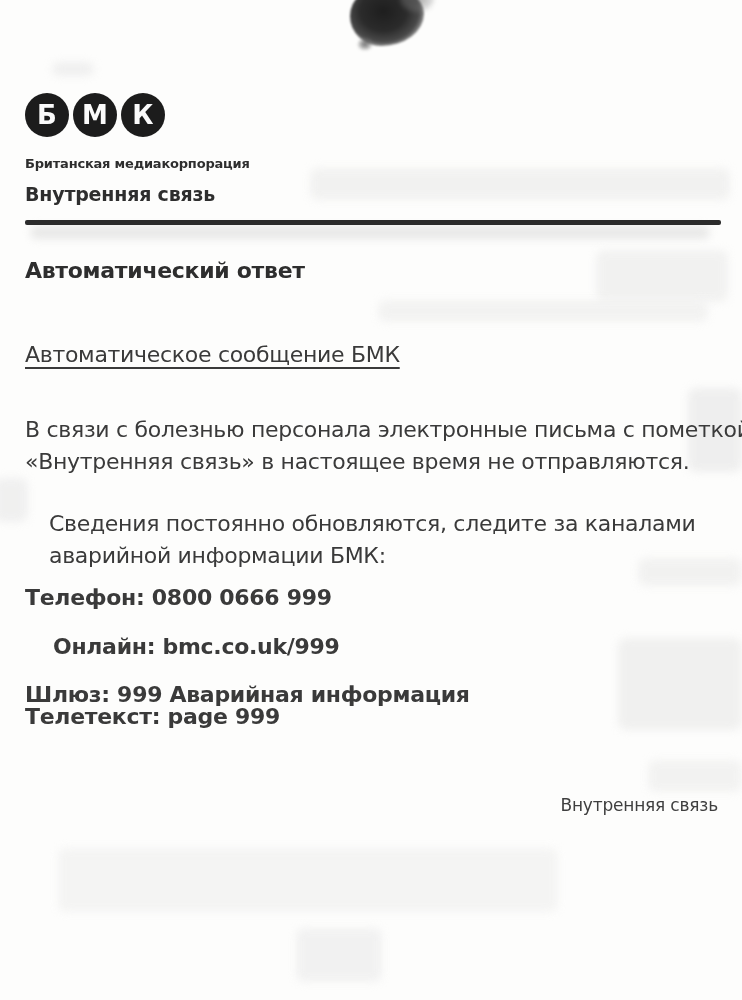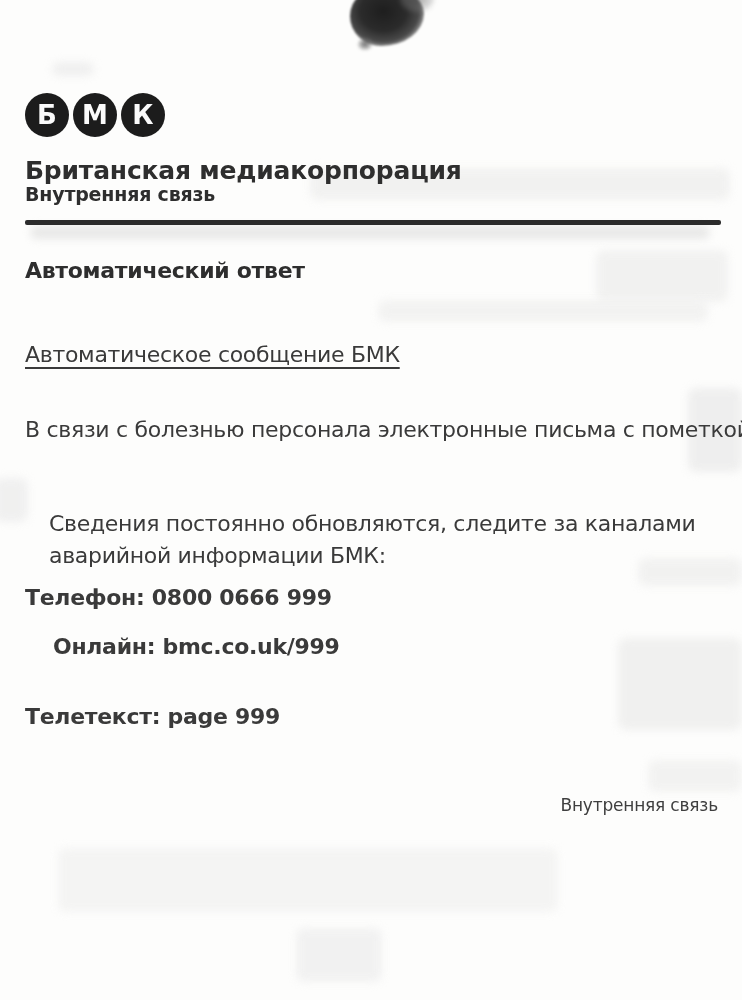--- a/index.html
+++ b/index.html
@@ -89,21 +89,21 @@
     align-items: center;
     justify-content: center;
     font-weight: 700;
     font-size: 26px;
     line-height: 1;
   }
   .org-name {
     position: absolute;
     left: 25px;
     top: 156px;
-    font-size: 25px;
+    font-size: 13px;
     font-weight: 700;
     color: #2e2e2e;
     letter-spacing: -0.2px;
   }
   .org-division {
     position: absolute;
     left: 25px;
     top: 183px;
     font-size: 19px;
     font-weight: 700;
@@ -203,26 +203,28 @@
   <div class="org-name">Британская медиакорпорация</div>
   <div class="org-division">Внутренняя связь</div>
   <div class="rule"></div>
 
   <div class="doc-title">Автоматический ответ</div>
 
   <div class="msg-heading">Автоматическое сообщение БМК</div>
 
   <p class="para p1">
     <span>В связи с болезнью персонала электронные письма с пометкой</span><br>
+    <span>«Внутренняя связь» в настоящее время не отправляются.</span>
   </p>
 
   <p class="para p2">
     <span>Сведения постоянно обновляются, следите за каналами</span><br>
     <span>аварийной информации БМК:</span>
   </p>
 
   <p class="contact c1">Телефон: 0800 0666 999</p>
   <p class="contact c2">Онлайн: bmc.co.uk/999</p>
+  <p class="contact c3">Шлюз: 999 Аварийная информация</p>
   <p class="contact c4">Телетекст: page 999</p>
 
   <div class="signature">Внутренняя связь</div>
 
 </div>
 
 </body></html>

